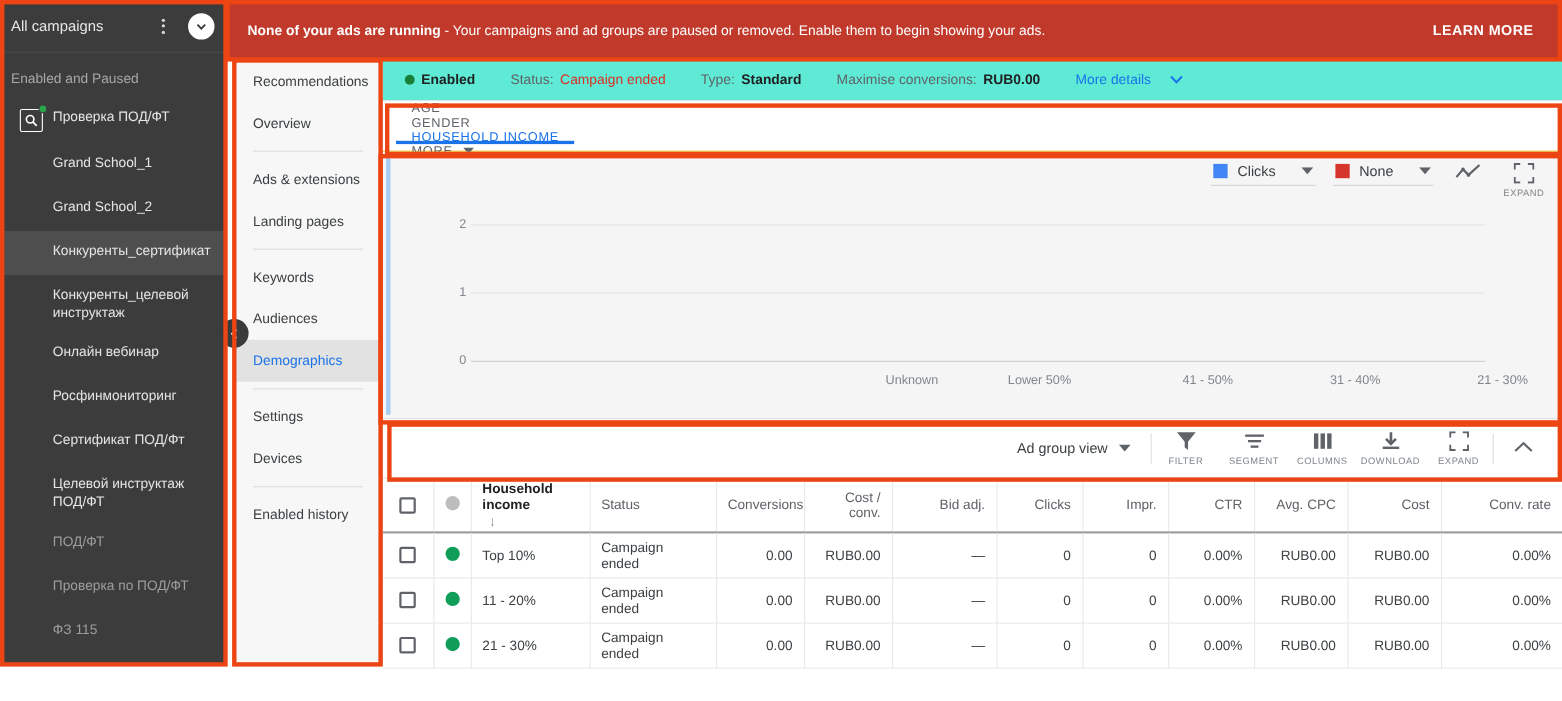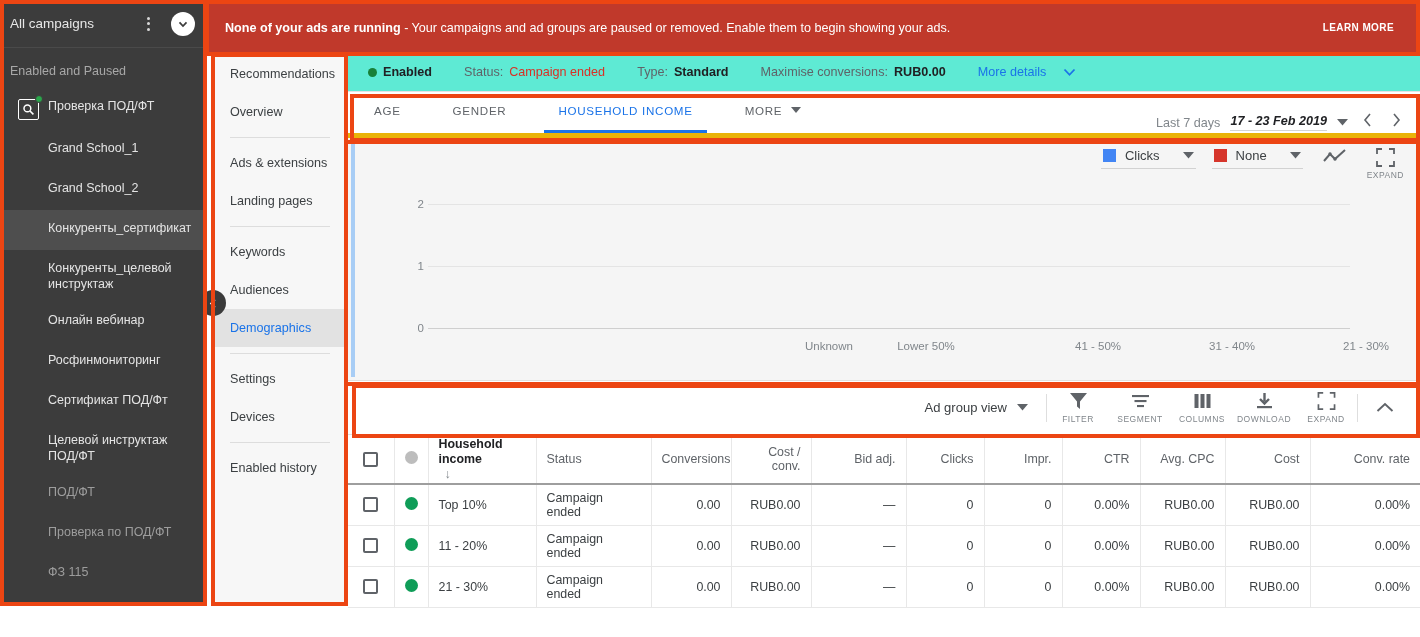--- a/index.html
+++ b/index.html
@@ -93,21 +93,21 @@
   
   .alert {
     position: absolute; left: 205px; top: 2px; right: 0;
     height: 51px; background: #c0392b; color: #ffffff;
     display: flex; align-items: center; padding: 0 20px;
     z-index: 30;
   }
   .alert-text { font-size: 12.6px; flex: 1; }
   .alert-text b { font-weight: bold; }
   .alert-more {
-    font-size: 10px; letter-spacing: .4px; font-weight: bold; cursor: pointer;
+    font-size: 13px; letter-spacing: .4px; font-weight: bold; cursor: pointer;
     padding-right: 6px;
   }
 
   
   .main {
     position: absolute; left: 348px; top: 53px; right: 0; bottom: 0;
     background: #ffffff; z-index: 15;
   }
 
   .statusbar {
@@ -116,22 +116,22 @@
     border-bottom: 1px solid #e4e4e4; background: #5eead4;
   }
   .st-cell { padding: 0 16px; display: flex; align-items: center; gap: 6px; white-space: nowrap; }
   .st-dot { width: 9px; height: 9px; border-radius: 50%; background: #188038; display: inline-block; }
   .st-strong { color: #202124; font-weight: bold; }
   .st-red { color: #d93025; }
   .st-link { color: #1a73e8; display: flex; align-items: center; gap: 17px; cursor: pointer; }
 
   
   .tabsrow {
-    display: flex; align-items: flex-end; height: 46px;
-    border-bottom: 5px solid #eab308; background: #fff; position: relative;
+    display: flex; align-items: flex-start; height: 46px;
+    border-bottom: 1px solid #eab308; background: #fff; position: relative; flex-direction: column;
   }
   .tab {
     font-size: 11.6px; letter-spacing: .7px; color: #5f6368; cursor: pointer;
     padding: 0 26px; height: 46px; display: flex; align-items: center;
     position: relative; white-space: nowrap;
   }
   .tab.active { color: #1a73e8; }
   .tab.active:after {
     content: ""; position: absolute; left: 12px; right: 12px; bottom: 0;
     height: 3px; background: #1a73e8;
@@ -418,21 +418,21 @@
 
       <div class="plot">
         <div class="ytick" style="top:14px">2</div>
         <div class="gridline" style="top:14px"></div>
         <div class="ytick" style="top:76px">1</div>
         <div class="gridline" style="top:76px"></div>
         <div class="ytick" style="top:138px">0</div>
         <div class="gridline axis" style="top:138px"></div>
 
         <div class="xtick" style="left:481px; top:150px">Unknown</div>
-        <div class="xtick" style="left:578px; top:150px">Lower 50%</div>
+        <div class="xtick" style="left:597px; top:150px">Lower 50%</div>
         <div class="xtick" style="left:750px; top:150px">41 - 50%</div>
         <div class="xtick" style="left:884px; top:150px">31 - 40%</div>
         <div class="xtick" style="left:1018px; top:150px">21 - 30%</div>
 
       </div>
     </div>
 
     <div class="tbtoolbar">
       <div class="viewsel">
         <span>Ad group view</span>

